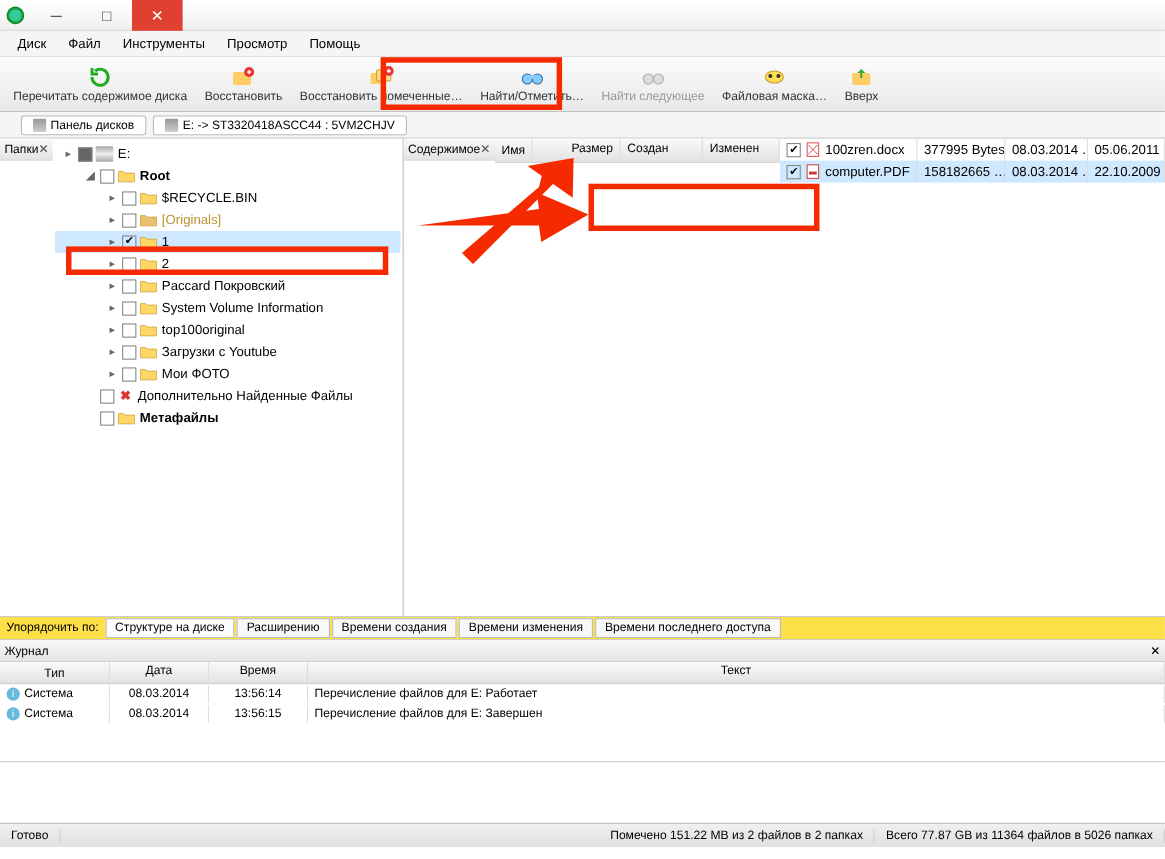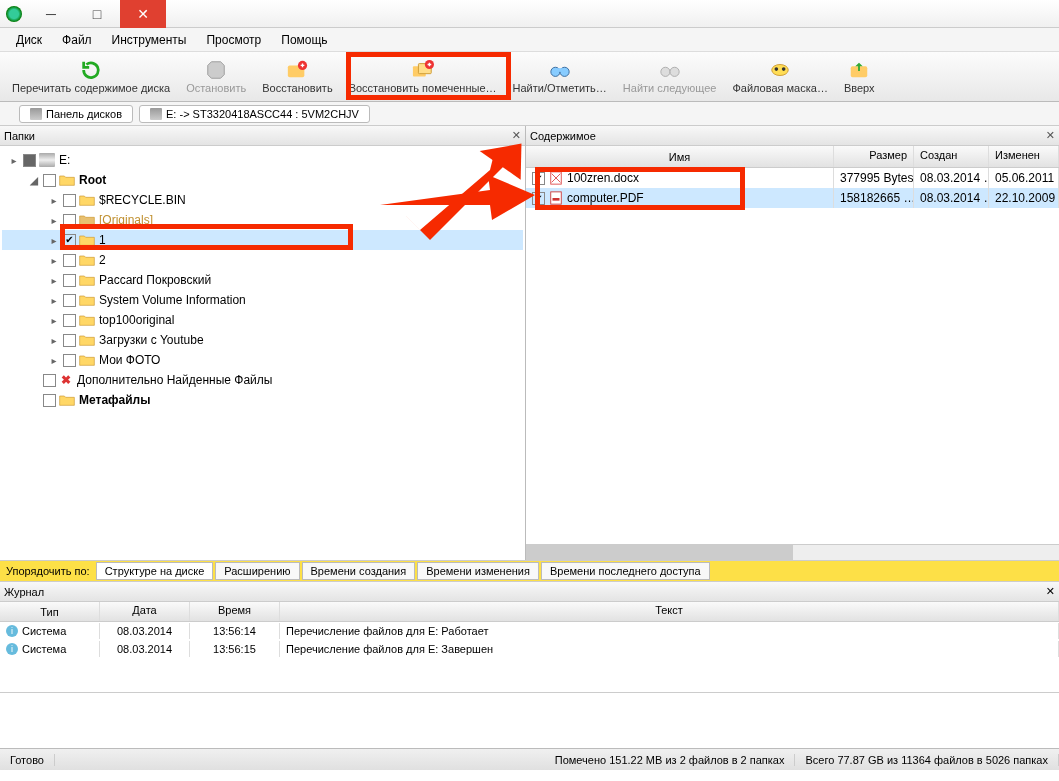--- a/index.html
+++ b/index.html
@@ -24,22 +24,22 @@
 .tbicon { width: 22px; height: 22px; margin-bottom: 1px; }
 .tbicon svg { width: 100%; height: 100%; }
 
 
 .tabsbar { height: 24px; background: #f5f5f5; display: flex; align-items: center; border-bottom: 1px solid #ccc; padding-left: 19px; }
 .tabchip { border: 1px solid #bbb; background: #fff; border-radius: 3px; padding: 2px 10px; margin-right: 6px; display: flex; align-items: center; gap: 4px; font-size: 11px; }
 .disk-chip-icon { width: 12px; height: 12px; background: linear-gradient(#999,#ccc); border-radius: 1px; }
 
 
 .mainrow { display: flex; height: 434px; }
-.panel-left { width: 526px; display: flex; flex-direction: column; border-right: 1px solid #bbb; }
-.panel-right { flex: 1; display: flex; flex-direction: column; }
+.panel-left { width: 526px; display: flex; flex-direction: row; border-right: 1px solid #bbb; }
+.panel-right { flex: 1; display: flex; flex-direction: row; }
 .panel-title { height: 20px; background: linear-gradient(#f8f8f8,#e4e4e4); border-bottom: 1px solid #ccc; display: flex; align-items: center; justify-content: space-between; padding: 0 4px; font-size: 11px; }
 .panel-title .x { font-size: 11px; color: #555; }
 
 
 .tree { flex: 1; overflow: auto; padding: 4px 2px; }
 .tree-row { display: flex; align-items: center; height: 20px; font-size: 12px; white-space: nowrap; }
 .tree-row.sel { background: #cde8ff; }
 .tree-row.bold { font-weight: bold; }
 .tree-row.deleted { color: #c09030; }
 .tree-toggle { width: 12px; text-align: center; color: #666; font-size: 10px; }
@@ -112,26 +112,20 @@
   <div class="menuitem">Просмотр</div>
   <div class="menuitem">Помощь</div>
 </div>
 
 <div class="toolbar">
   <div class="tbbtn">
     <div class="tbicon"><svg viewBox="0 0 24 24">
           <path fill="none" stroke="#2a2" stroke-width="3" d="M4 12a8 8 0 1 0 3-6M4 3v6h6"></path>
         </svg></div>
     <span>Перечитать содержимое диска</span>
-  </div>
-  <div class="tbbtn dis">
-    <div class="tbicon"><svg viewBox="0 0 24 24">
-          <polygon points="7,3 17,3 21,7 21,17 17,21 7,21 3,17 3,7" fill="#ccc" stroke="#999"></polygon>
-        </svg></div>
-    <span>Остановить</span>
   </div>
   <div class="tbbtn">
     <div class="tbicon"><svg viewBox="0 0 24 24">
           <rect x="2" y="7" width="18" height="13" rx="2" fill="#fc6"></rect>
           <circle cx="18" cy="7" r="5" fill="#e33"></circle>
           <path d="M16 7h4M18 5v4" stroke="#fff" stroke-width="1.5"></path>
         </svg></div>
     <span>Восстановить</span>
   </div>
   <div class="tbbtn">

